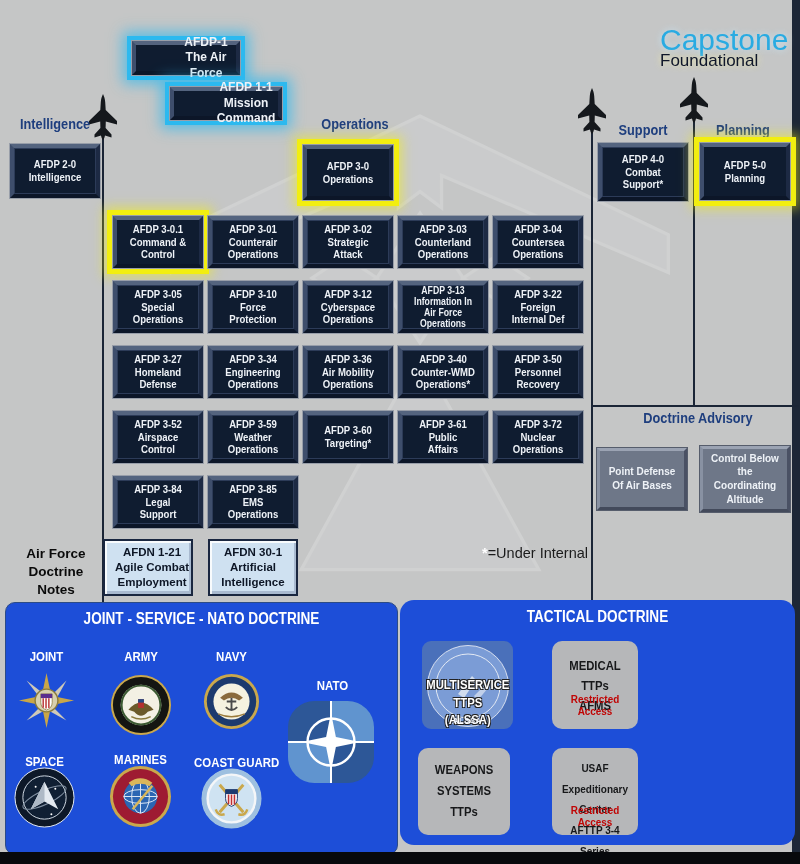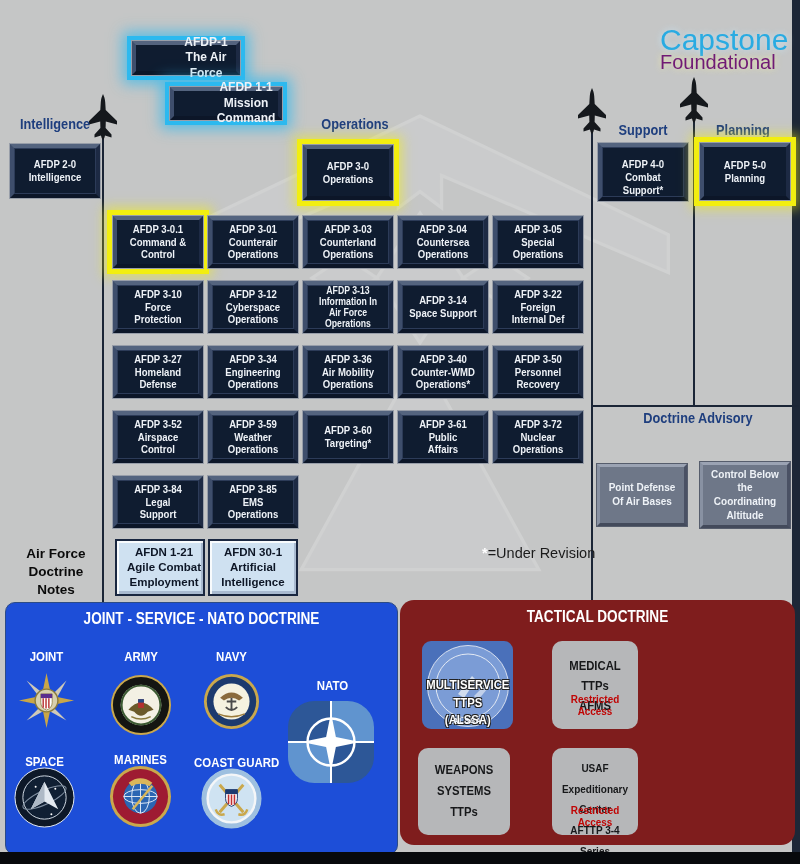--- a/index.html
+++ b/index.html
@@ -29,21 +29,21 @@
   .cat-label{position:absolute;color:#1e3e7e;font-weight:700;font-size:15px;text-align:center;
              transform:scaleX(.85);white-space:nowrap;z-index:3;}
   
   .afdn{position:absolute;box-sizing:border-box;width:90px;height:57px;background:#cfe1f1;
         border:2px solid #1a2740;z-index:3;display:flex;align-items:center;justify-content:center;
         box-shadow:inset 2px 2px 0 rgba(255,255,255,.85), inset -2px -3px 0 rgba(96,116,146,.35);}
   .afdn .tx{transform:none;color:#0d1626;font-size:11.5px;font-weight:700;line-height:1.3;}
   
   .gray-box{position:absolute;box-sizing:border-box;background:#6e7788;border:3px solid;
             border-color:#9ba3b3 #4a5164 #434a5b #8891a2;box-shadow:0 0 0 1px #565d6c;
-            display:flex;align-items:center;justify-content:center;z-index:3;margin-top:16px;}
+            display:flex;align-items:center;justify-content:center;z-index:3;}
   .gray-box .tx{font-size:11.5px;}
   
   .panel-title{position:absolute;width:100%;text-align:center;color:#fff;font-weight:700;
                font-size:16px;transform:scaleX(.85);white-space:nowrap;}
   .svc-label{position:absolute;color:#fff;font-weight:700;font-size:13px;text-align:center;
              transform:scaleX(.88);white-space:nowrap;z-index:2;}
   .seal{position:absolute;z-index:2;}
   .tile{position:absolute;box-sizing:border-box;background:#b6b7b9;border-radius:10px;
         color:#17181a;font-weight:700;text-align:center;z-index:2;}
   .tile .lines{white-space:pre-line;transform:scaleX(.87);}
@@ -78,21 +78,21 @@
     <path fill="#15181c" d="M15 0 C13.8 2.5 13 5 12.8 8 L12.3 16 L1 27 L1 30.5 L12.2 27.5 L12.4 34 L6.5 40.5 L6.5 43.5 L13 41.5 C13.4 43.5 13.8 44.5 15 46 C16.2 44.5 16.6 43.5 17 41.5 L23.5 43.5 L23.5 40.5 L17.6 34 L17.8 27.5 L29 30.5 L29 27 L17.7 16 L17.2 8 C17 5 16.2 2.5 15 0 Z"></path>
   </svg>
   <svg class="jet" style="left:577px;top:88px;width:30px;height:50px;" viewBox="0 0 30 50">
     <path fill="#15181c" d="M15 0 C13.8 2.5 13 5 12.8 8 L12.3 16 L1 27 L1 30.5 L12.2 27.5 L12.4 34 L6.5 40.5 L6.5 43.5 L13 41.5 C13.4 43.5 13.8 44.5 15 46 C16.2 44.5 16.6 43.5 17 41.5 L23.5 43.5 L23.5 40.5 L17.6 34 L17.8 27.5 L29 30.5 L29 27 L17.7 16 L17.2 8 C17 5 16.2 2.5 15 0 Z"></path>
   </svg>
   <svg class="jet" style="left:679px;top:77px;width:30px;height:50px;" viewBox="0 0 30 50">
     <path fill="#15181c" d="M15 0 C13.8 2.5 13 5 12.8 8 L12.3 16 L1 27 L1 30.5 L12.2 27.5 L12.4 34 L6.5 40.5 L6.5 43.5 L13 41.5 C13.4 43.5 13.8 44.5 15 46 C16.2 44.5 16.6 43.5 17 41.5 L23.5 43.5 L23.5 40.5 L17.6 34 L17.8 27.5 L29 30.5 L29 27 L17.7 16 L17.2 8 C17 5 16.2 2.5 15 0 Z"></path>
   </svg>
 
   <div class="abs" style="left:660px;top:23px;font-size:30px;color:#29abe2;z-index:3;text-shadow:0 0 7px rgba(200,235,255,.9);">Capstone</div>
-  <div class="abs" style="left:660px;top:51px;font-size:20px;color:#701a75;z-index:3;text-shadow:0 0 7px rgba(250,245,160,.9);">Foundational</div>
+  <div class="abs" style="left:660px;top:51px;font-size:17px;color:#0f172a;z-index:3;text-shadow:0 0 7px rgba(250,245,160,.9);">Foundational</div>
 
   <div class="nbox plain hl-cyan" style="left:132px;top:41px;width:108px;height:34px;">
     <div class="tx">AFDP-1
 The Air Force</div>
   </div>
   <div class="nbox plain hl-cyan" style="left:170px;top:87px;width:112px;height:33px;">
     <div class="tx">AFDP 1-1
 Mission Command</div>
   </div>
 
@@ -102,41 +102,46 @@
   <div class="cat-label" style="left:710px;top:121px;width:66px;">Planning</div>
 
   <div class="nbox" style="left:10px;top:144px;width:90px;height:54px;">
     <div class="tx">AFDP 2-0
 Intelligence</div>
   </div>
   <div class="nbox hl-yellow" style="left:303px;top:145px;width:90px;height:55px;">
     <div class="tx">AFDP 3-0
 Operations</div>
   </div>
-  <div class="nbox" style="left:598px;top:143px;width:90px;height:58px;align-items:flex-end;">
+  <div class="nbox" style="left:598px;top:143px;width:90px;height:58px;">
     <div class="tx">AFDP 4-0
 Combat Support*</div>
   </div>
   <div class="nbox hl-yellow" style="left:700px;top:143px;width:90px;height:57px;">
     <div class="tx">AFDP 5-0
 Planning</div>
   </div>
 
   <div id="grid">
     <div class="nbox hl-yellow">
         <div class="tx">AFDP 3-0.1
 Command &amp;
 Control</div>
       </div>
     <div class="nbox">
         <div class="tx">AFDP 3-01
 Counterair
 Operations</div>
       </div>
     <div class="nbox">
+        <div class="tx">AFDP 3-02
+Strategic
+Attack</div>
+      </div>
+    <div class="nbox">
         <div class="tx">AFDP 3-03
 Counterland
 Operations</div>
       </div>
     <div class="nbox">
         <div class="tx">AFDP 3-04
 Countersea
 Operations</div>
       </div>
 
@@ -154,24 +159,20 @@
         <div class="tx">AFDP 3-12
 Cyberspace
 Operations</div>
       </div>
     <div class="nbox">
         <div class="tx s4">AFDP 3-13
 Information In
 Air Force
 Operations</div>
       </div>
-    <div class="nbox">
-        <div class="tx">AFDP 3-14
-Space Support</div>
-      </div>
 
     <div class="nbox">
         <div class="tx">AFDP 3-22
 Foreign
 Internal Def</div>
       </div>
     <div class="nbox">
         <div class="tx">AFDP 3-27
 Homeland
 Defense</div>
@@ -230,33 +231,33 @@
     <div class="nbox">
         <div class="tx">AFDP 3-85
 EMS
 Operations</div>
       </div>
   </div>
 
   <div class="note-text" style="left:10px;top:545px;width:92px;">Air Force
 Doctrine
 Notes</div>
-  <div class="afdn" style="left:115px;top:539px;padding-left:8px;">
+  <div class="afdn" style="left:103px;top:539px;padding-left:8px;">
     <div class="tx">AFDN 1-21
 Agile Combat
 Employment</div>
   </div>
   <div class="afdn" style="left:208px;top:539px;">
     <div class="tx">AFDN 30-1
 Artificial
 Intelligence</div>
   </div>
 
   <div class="abs" style="left:482px;top:545px;font-size:14.5px;color:#1b1b1b;z-index:3;">
-    <span style="color:#fff;font-weight:700;">*</span><span>=Under Revision</span>
+    <span style="color:#fff;font-weight:700;">*</span><span>=Under Internal</span>
   </div>
 
   <div class="cat-label" style="left:600px;top:409px;width:196px;">Doctrine Advisory</div>
   <div class="gray-box" style="left:597px;top:448px;width:90px;height:62px;">
     <div class="tx">Point Defense
 Of Air Bases</div>
   </div>
   <div class="gray-box" style="left:700px;top:446px;width:90px;height:66px;">
     <div class="tx">Control Below
 the
@@ -352,21 +353,21 @@
       <circle cx="31" cy="31" r="28" fill="none" stroke="#9ec0e0" stroke-width="5"></circle>
       <circle cx="31" cy="31" r="23" fill="#cfe3f2"></circle>
       <path d="M19,17 L43,45 M43,17 L19,45" stroke="#caa84c" stroke-width="3"></path>
       <path d="M38,47 q7,2 9,-5 M24,47 q-7,2 -9,-5" stroke="#caa84c" stroke-width="2.5" fill="none"></path>
       <path d="M25,22 h12 v9 q0,6 -6,8 q-6,-2 -6,-8 Z" fill="#fff" stroke="#1c3a6e" stroke-width="1"></path>
       <path d="M25,22 h12 v4.5 h-12 Z" fill="#1c3a6e"></path>
       <path d="M28,27 v9.5 M31,27 v10.5 M34,27 v10" stroke="#c03030" stroke-width="1.6" fill="none"></path>
     </svg>
   </div>
 
-  <div class="abs" style="left:400px;top:600px;width:395px;height:245px;background:#7f1d1d;border-radius:14px;z-index:3;">
+  <div class="abs" style="left:400px;top:600px;width:395px;height:245px;background:#1d4ed8;border-radius:14px;z-index:3;">
     <div class="panel-title" style="top:8px;">TACTICAL DOCTRINE</div>
 
     <div class="tile" style="left:22px;top:41px;width:91px;height:88px;background:#4a70ba;border-radius:9px;overflow:hidden;">
       <div style="position:absolute;left:5px;top:4px;width:80px;height:80px;border-radius:50%;
                   background:#7b9cd6;border:1px solid #d6deee;">
         <svg viewBox="0 0 80 80" style="width:100%;height:100%;">
           <circle cx="40" cy="40" r="32" fill="none" stroke="#e4eaf4" stroke-width="1"></circle>
           <polygon points="30,48 44,30 48,34 36,52" fill="#dfe7f2" opacity=".85"></polygon>
           <polygon points="46,50 58,38 60,42 50,54" fill="#dfe7f2" opacity=".7"></polygon>
         </svg>

